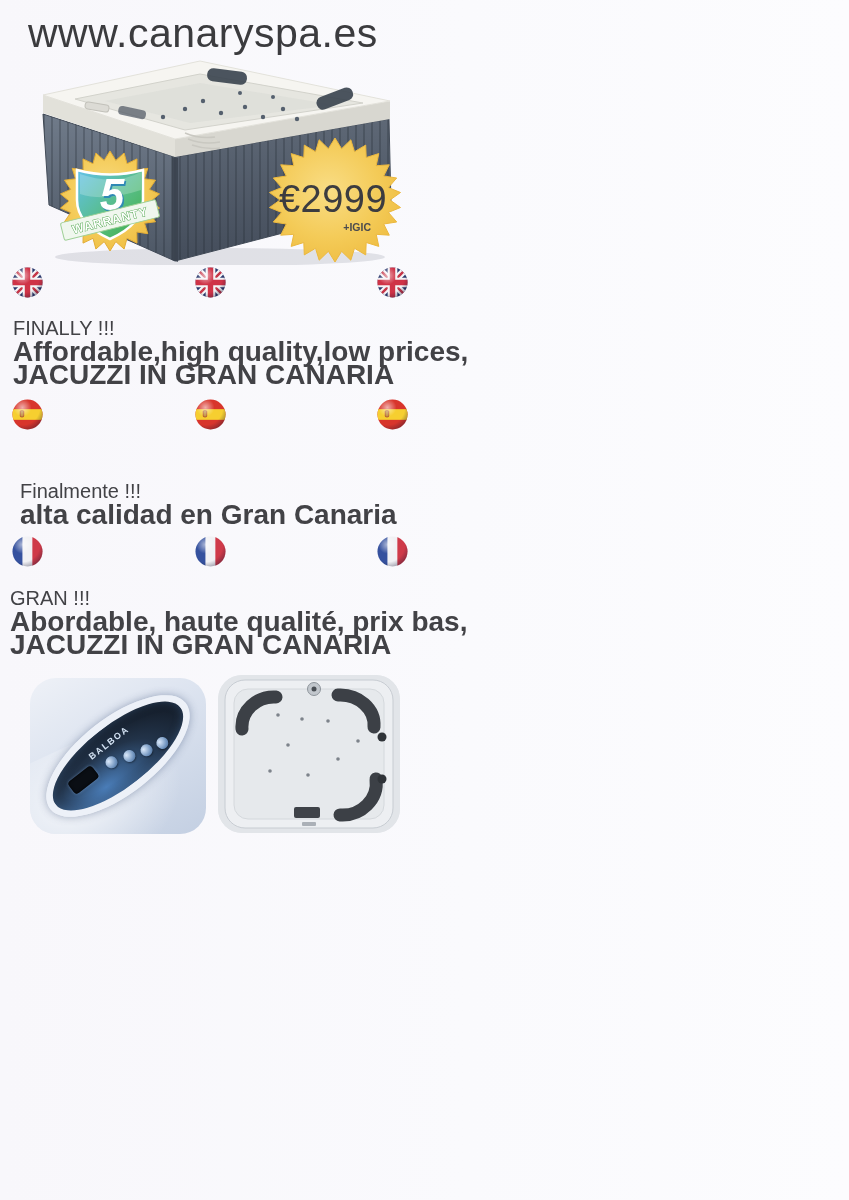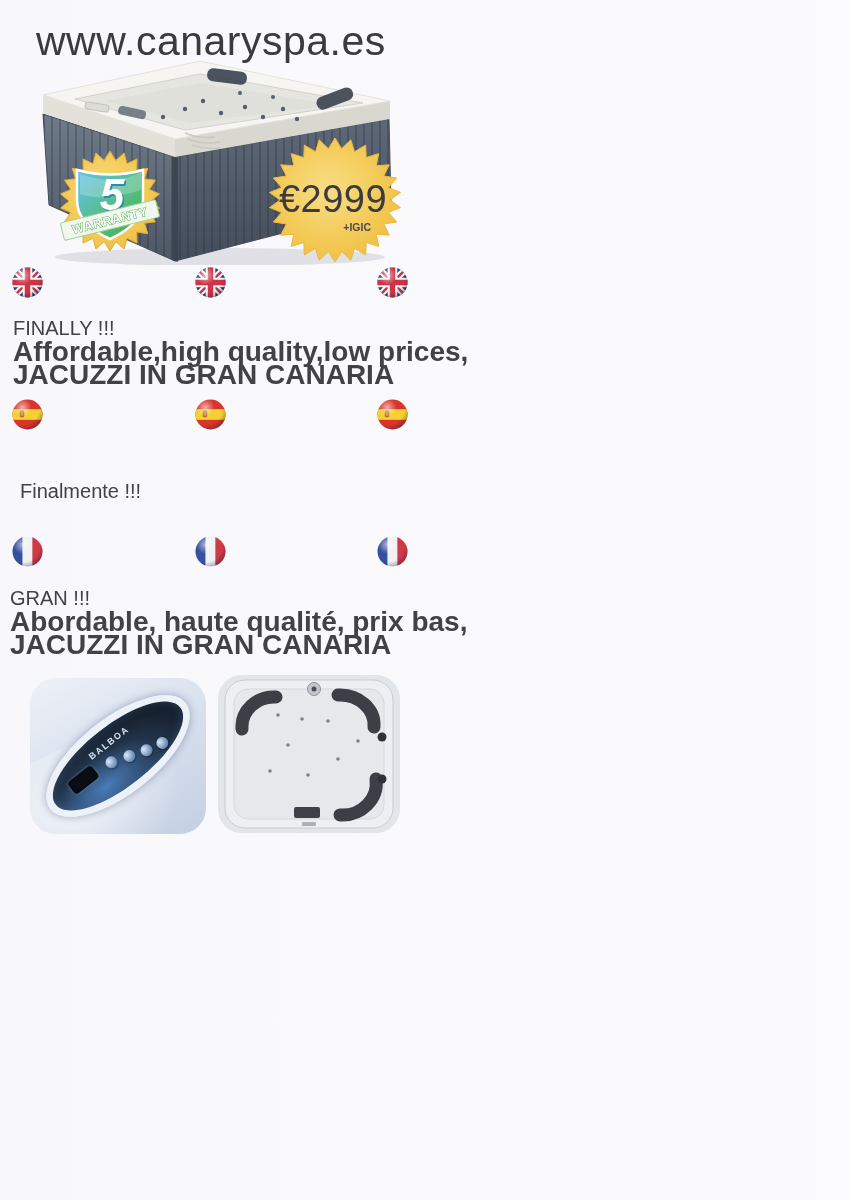--- a/index.html
+++ b/index.html
@@ -7,21 +7,21 @@
     width:849px;height:1200px;overflow:hidden;
     font-family:"Liberation Sans", sans-serif;
     background:#fff;
   }
   .page{
     position:relative;width:849px;height:1200px;
     background:linear-gradient(90deg,#f8f7fb 0%,#fafafd 55%,#fcfcfe 100%);
   }
   
   .title{
-    position:absolute;left:28px;top:10px;margin:8px;
+    position:absolute;left:28px;top:10px;margin:0;
     font-size:41px;font-weight:400;color:#3b3b3e;letter-spacing:.5px;
   }
   
   .tub-photo{position:absolute;left:35px;top:57px;width:360px;height:208px;}
   
   .warranty-badge{position:absolute;left:58px;top:148px;width:104px;height:108px;}
   .price-star{position:absolute;left:264px;top:134px;width:142px;height:134px;}
   
   .flag-row{position:absolute;left:12px;width:396px;display:flex;justify-content:space-between;}
   .flag-row.en{top:267px;}
@@ -250,20 +250,21 @@
         <rect width="32" height="32" fill="#d8352c"></rect>
         <rect y="10.5" width="32" height="11" fill="#f6cf30"></rect>
         <rect x="8.5" y="12" width="3.6" height="6.5" rx="1" fill="#c09040" stroke="#a8372e" stroke-width="0.7"></rect>
       </g>
       <circle cx="16" cy="16" r="15.5" fill="url(#gloss)"></circle>
     </svg>
   </div>
 
   <div class="section es">
     <h2>Finalmente !!!</h2>
+    <p>alta calidad en Gran Canaria</p>
   </div>
 
   <div class="flag-row fr">
     <svg class="flag" viewBox="0 0 32 32">
       <g clip-path="url(#flagClip)">
         <rect width="11" height="32" fill="#35519e"></rect>
         <rect x="11" width="10" height="32" fill="#f1f1f4"></rect>
         <rect x="21" width="11" height="32" fill="#cf3a49"></rect>
       </g>
       <circle cx="16" cy="16" r="15.5" fill="url(#gloss)"></circle>

